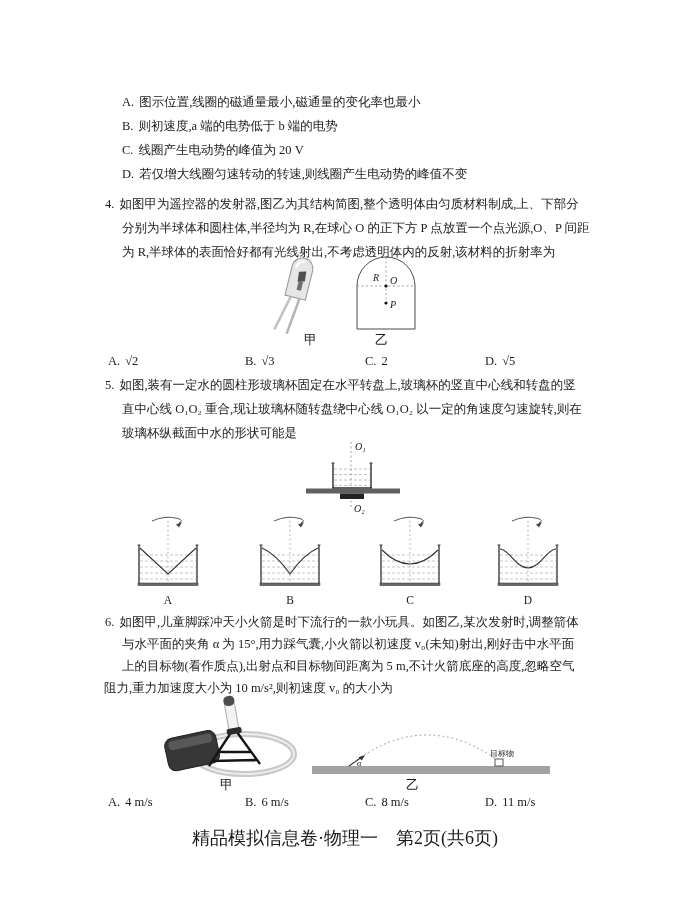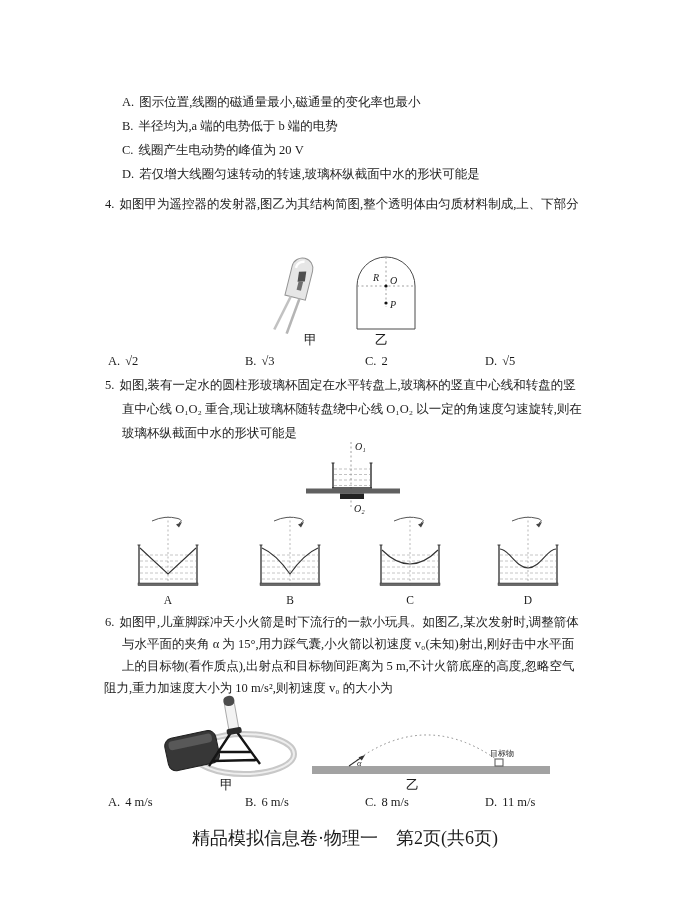--- a/index.html
+++ b/index.html
@@ -16,25 +16,27 @@
   svg { position:absolute; overflow:visible; }
   svg text { font-family:"Liberation Serif","DejaVu Serif",serif; fill:#1b1b1b; }
   .it { font-style:italic; }
 </style>
 </head>
 <body>
 
 <div class="page">
 
   <div class="tline" style="left:122px; top:95px"><span class="opt-label">A.</span><span>图示位置,线圈的磁通量最小,磁通量的变化率也最小</span></div>
-  <div class="tline" style="left:122px; top:119px"><span class="opt-label">B.</span><span>半径均为,a 端的电势低于 b 端的电势</span></div>
+  <div class="tline" style="left:122px; top:119px"><span class="opt-label">B.</span><span>则初速度,a 端的电势低于 b 端的电势</span></div>
   <div class="tline" style="left:122px; top:143px"><span class="opt-label">C.</span><span>线圈产生电动势的峰值为 20 V</span></div>
-  <div class="tline" style="left:122px; top:167px"><span class="opt-label">D.</span><span>若仅增大线圈匀速转动的转速,玻璃杯纵截面中水的形状可能是</span></div>
+  <div class="tline" style="left:122px; top:167px"><span class="opt-label">D.</span><span>若仅增大线圈匀速转动的转速,则线圈产生电动势的峰值不变</span></div>
 
   <div class="tline" style="left:105px; top:197px"><span class="qnum">4.</span><span>如图甲为遥控器的发射器,图乙为其结构简图,整个透明体由匀质材料制成,上、下部分</span></div>
+  <div class="tline" style="left:122px; top:221px">分别为半球体和圆柱体,半径均为 R,在球心 O 的正下方 P 点放置一个点光源,O、P 间距</div>
+  <div class="tline" style="left:122px; top:245px">为 R,半球体的表面恰好都有光线射出,不考虑透明体内的反射,该材料的折射率为</div>
 
   <svg style="left:266px; top:252px" width="66" height="85" viewBox="0 0 66 85">
     <g transform="rotate(14 33 28)">
       <path d="M 23 16 A 10.5 10.5 0 0 1 44 16 L 44 46 L 23 46 Z" fill="#e6e6e6" stroke="#949494" stroke-width="1"></path>
       <path d="M 27 17 A 7.5 8 0 0 1 34 9" fill="none" stroke="#ffffff" stroke-width="2.5"></path>
       <polygon points="31,20 38,18 39,28 32,30" fill="#4f4f4f"></polygon>
       <rect x="33" y="29" width="4.5" height="9" fill="#6e6e6e"></rect>
       <path d="M 29 46 L 21 82" stroke="#c2c2c2" stroke-width="2.6" fill="none"></path>
       <path d="M 38 46 L 34 83" stroke="#b5b5b5" stroke-width="2.6" fill="none"></path>
     </g>

